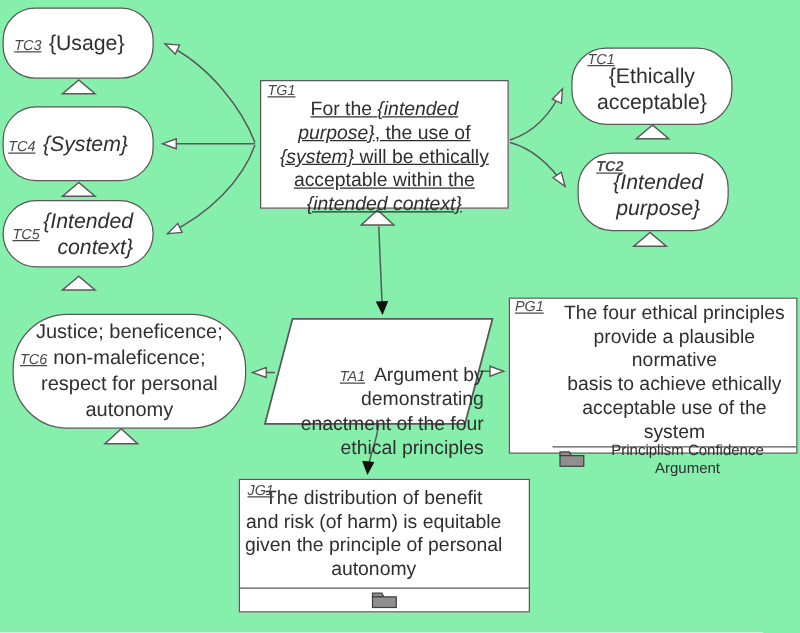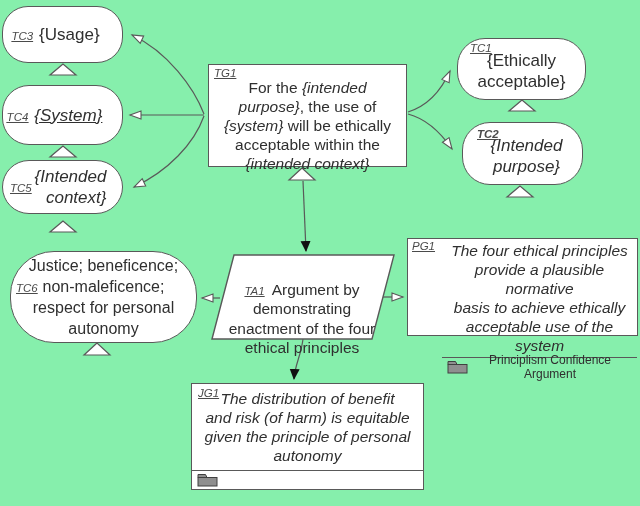--- a/index.html
+++ b/index.html
@@ -17,31 +17,31 @@
   .stadium .txt, .stadium .line { font-size:17px; line-height:21px; }
   .nid {
     font-style:italic; text-decoration:underline; font-size:11.5px;
     color:#4a4a4a; line-height:13px;
   }
   .abs { position:absolute; }
   .line { display:flex; align-items:baseline; }
   .line .nid { margin-right:6px; }
   .goalbox { display:flex; flex-direction:column; }
   .goalbody {
-    flex:1; display:flex; align-items:center; justify-content:center;
-    text-align:center; font-size:15.5px; line-height:19px; padding:2px 4px;font-style:italic;
+    flex:1; display:flex; align-items:center; 
+    text-align:center; font-size:15.5px; line-height:19px; padding:2px 4px;
   }
   .modbar {
     height:18px; border-top:1.4px solid #595959; display:flex;
-    align-items:center; padding:0 5px;
+    align-items:center; padding:0 5px;justify-content:center;
   }
   .modbar .modlabel { flex:1; text-align:center; font-size:12px; color:#2f2f2f; }
   .ta1txt {
-    position:absolute; z-index:3; white-space:pre-line; text-align:center;
-    font-size:15.5px; line-height:19.5px; padding-top:3px;
+    position:absolute; z-index:3; white-space:pre-line; text-align:right;
+    font-size:15.5px; line-height:19.5px; padding-top:14px;
   }
   .ta1txt .nid { margin-right:7px; }
   i { font-style:italic; }
 </style>
 </head>
 <body>
 
 <div class="canvas">
 
   <svg class="underlay" width="640" height="506" viewBox="0 0 640 506">
@@ -79,34 +79,34 @@
     </g>
   </svg>
 
   <div class="node stadium" style="left:2px; top:6px; width:121px; height:57px; border-radius:26px; padding-right:14px;">
     <div class="line">
       <span class="nid">TC3</span>
       <span class="txt"><span>{Usage}</span></span>
     </div>
   </div>
 
-  <div class="node stadium" style="left:2px; top:85px; width:121px; height:60px; border-radius:27px; padding-right:16px;text-decoration:underline;">
+  <div class="node stadium" style="left:2px; top:85px; width:121px; height:60px; border-radius:27px; padding-right:16px;">
     <div class="line">
       <span class="nid">TC4</span>
       <span class="txt"><i>{System}</i></span>
     </div>
   </div>
 
   <div class="node stadium" style="left:2px; top:160px; width:121px; height:54px; border-radius:27px; padding-left:16px;text-align:right;">
     <span class="nid abs" style="left:7px; top:21px;">TC5</span>
     <span class="txt"><i>{Intended
 context}</i></span>
   </div>
 
-  <div class="node stadium" style="left:208px; top:64px; width:199px; height:103px; font-size:15.5px; line-height:19px;">
+  <div class="node stadium" style="left:208px; top:64px; width:199px; height:103px; font-size:15.5px; line-height:19px;text-decoration:underline;">
     <span class="nid abs" style="left:5px; top:2px;">TG1</span>
     <span class="txt" style="font-size:15.5px; line-height:19px; padding-top:20px;text-align:center;"><span>For the </span><i>{intended
 purpose}</i><span>, the use of
 </span><i>{system}</i><span> will be ethically
 acceptable within the
 </span><i>{intended context}</i></span>
   </div>
 
   <div class="node stadium" style="left:457px; top:38px; width:129px; height:62px; border-radius:28px;">
     <span class="nid abs" style="left:12px; top:3px;">TC1</span>
@@ -128,21 +128,21 @@
 autonomy</span></span>
   </div>
 
   <div class="ta1txt" style="left:217px; top:257px; width:170px; height:80px;">
     <span class="nid">TA1</span><span><span>Argument by
 demonstrating
 enactment of the four
 ethical principles</span></span>
   </div>
 
-  <div class="node goalbox" style="left:407px; top:238px; width:231px; height:98px;padding-left:34px;">
+  <div class="node goalbox" style="left:407px; top:238px; width:231px; height:125px;padding-left:34px;">
     <span class="nid abs" style="left:4px; top:1px;">PG1</span>
     <div class="goalbody">
       <span class="txt"><span>The four ethical principles
 provide a plausible normative
 basis to achieve ethically
 acceptable use of the system</span></span>
     </div>
     <div class="modbar">
       <svg width="21" height="14" viewBox="0 0 21 14">
         <path d="M1,4.5 L1,1.5 L8.5,1.5 L10,4.5 Z" fill="#8f8f8f" stroke="#404040" stroke-width="1"></path>

